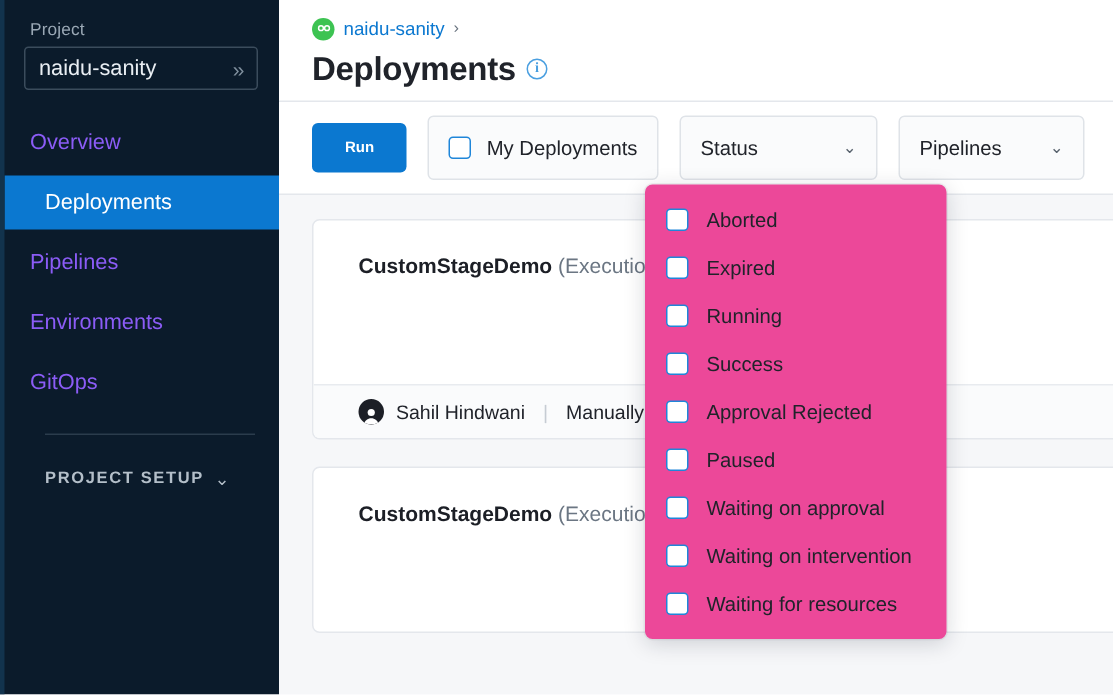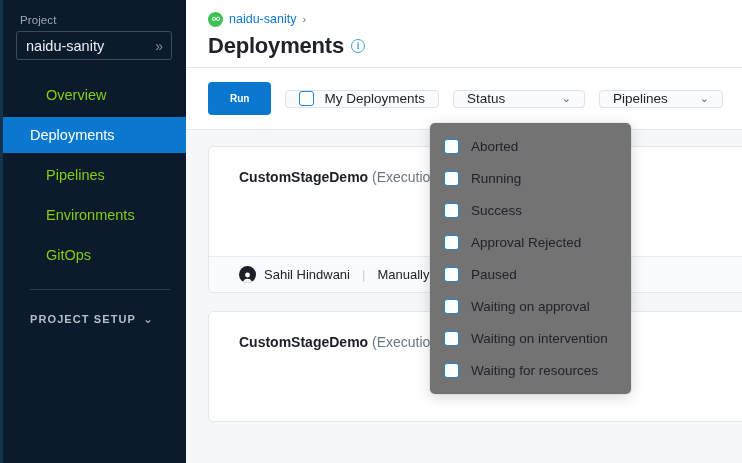--- a/index.html
+++ b/index.html
@@ -31,21 +31,21 @@
     border: 1px solid #3b4c5c; border-radius: 3px;
     display: flex; align-items: center; justify-content: space-between;
     padding: 0 8px 0 9px; cursor: pointer;
   }
   .project-select .pname { color: #e9eef3; font-size: 14.5px; }
   .project-select .dchev { color: #7f8f9d; font-size: 14px; line-height: 1; }
 
   .nav { margin-top: 17px; }
   .nav-item {
     height: 36px; display: flex; align-items: center;
-    padding-left: 46px; color: #84cc16; font-size: 14.5px;
+    padding-left: 20px; color: #8b5cf6; font-size: 14.5px;
     cursor: pointer; margin-bottom: 4px;
   }
   .nav-item.active {
     background: #0b78d0; color: #ffffff; margin-left: 3px;
     padding-left: 27px;
   }
   .nav-sep {
     height: 1px; background: #2b3c4c; margin: 16px 16px 0 30px;
   }
   .setup-row {
@@ -81,21 +81,21 @@
 
   .toolbar {
     background: #ffffff; height: 62px; display: flex; align-items: center;
     gap: 14px; padding-left: 22px; border-bottom: 1px solid #e4e7ec;
   }
   .run-btn {
     background: #0b78d0; color: #fff; font-size: 10px; font-weight: 700;
     border: none; border-radius: 4px; height: 33px; padding: 0 22px; cursor: pointer;
   }
   .filter-pill {
-    height: 18px; border: 1px solid #dfe3e8; border-radius: 4px;
+    height: 43px; border: 1px solid #dfe3e8; border-radius: 4px;
     background: #fafbfc; display: flex; align-items: center;
     padding: 0 13px; gap: 10px; cursor: pointer; font-size: 13.5px; color: #20232a;
   }
   .filter-pill.chev { justify-content: space-between; }
   .cbox {
     width: 15px; height: 15px; border: 1.6px solid #1f86d9;
     border-radius: 3px; background: #fff; flex: 0 0 15px;
   }
   .chev-d { color: #58626d; font-size: 11px; margin-left: 18px; }
   #status-pill { width: 132px; }
@@ -119,21 +119,21 @@
     width: 17px; height: 17px; border-radius: 50%; background: #1c1f26;
     display: flex; align-items: flex-end; justify-content: center; overflow: hidden;
   }
   .foot-name { font-size: 13px; color: #20232a; }
   .foot-div { color: #c6ccd3; font-size: 13px; padding: 0 4px; }
   .foot-mode { font-size: 13px; color: #20232a; }
 
   
   .dropdown {
     position: absolute; left: 244px; top: 123px; width: 201px;
-    background: #737373; border-radius: 5px;
+    background: #ec4899; border-radius: 5px;
     box-shadow: 0 3px 14px rgba(16,24,40,.17), 0 0 0 1px rgba(16,24,40,.05);
     padding: 7px 16px 8px 0; z-index: 40;
   }
   .ditem {
     height: 32px; display: flex; align-items: center; gap: 12px;
     padding-left: 14px; font-size: 13.5px; color: #20232a; cursor: pointer;
   }
   .ditem.hover { background: #e9f7fd; }
 </style>
 </head>
@@ -235,20 +235,24 @@
 
     </div>
 
     <div class="dropdown">
       <div class="ditem">
         <span class="cbox"></span>
         <span>Aborted</span>
       </div>
       <div class="ditem">
         <span class="cbox"></span>
+        <span>Expired</span>
+      </div>
+      <div class="ditem">
+        <span class="cbox"></span>
         <span>Running</span>
       </div>
       <div class="ditem">
         <span class="cbox"></span>
         <span>Success</span>
       </div>
       <div class="ditem">
         <span class="cbox"></span>
         <span>Approval Rejected</span>
       </div>

